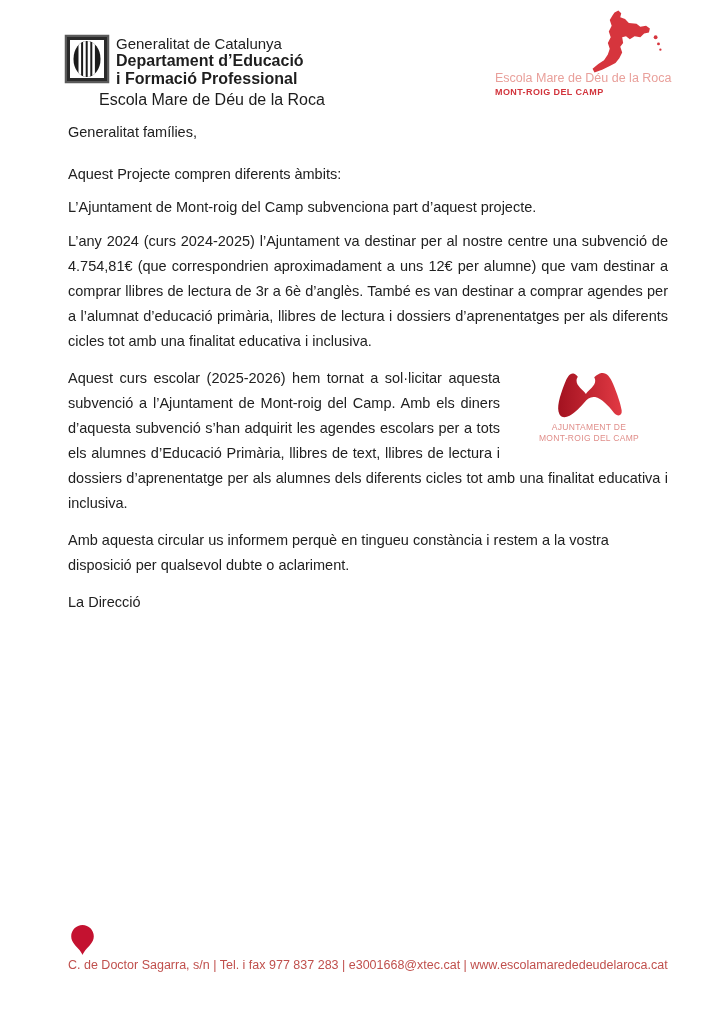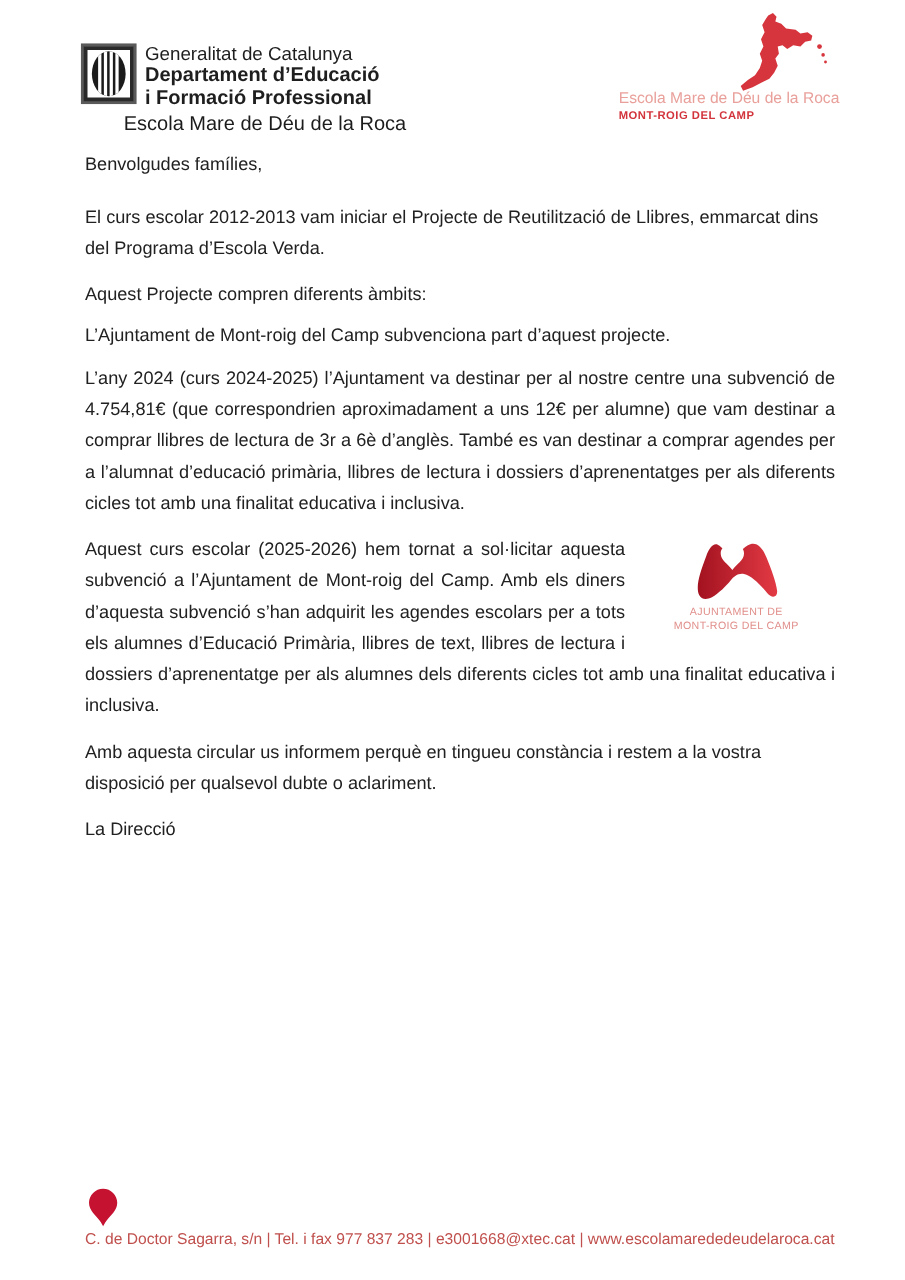--- a/index.html
+++ b/index.html
@@ -47,21 +47,21 @@
     float:right; width:158px; height:96px; margin:0 0 2px 10px;
     text-align:center;
   }
   .aju-m { width:78px; height:56px; display:block; margin:0 auto; }
   .aju-caption { font-size:8.5px; line-height:11px; letter-spacing:.3px; color:#e08e8a; }
 
   .closing { margin-top:48px; margin-bottom:13px; }
   .signature { margin-bottom:0; }
 
   
-  .footer { position:absolute; left:68px; top:950px; width:620px; color:#c0504d; }
+  .footer { position:absolute; left:68px; top:924px; width:620px; color:#c0504d; }
   .pin-icon { width:25px; height:32px; display:block; margin-left:2px; }
   .footer-line1 { font-size:12.5px; line-height:17px; margin-top:1px; white-space:nowrap; }
   .footer-line2 { font-size:13px; line-height:17px; font-weight:bold; }
 </style>
 </head>
 <body>
 
 <div class="page">
 
   <div class="header-left">
@@ -95,23 +95,22 @@
       <circle cx="76" cy="28" r="2" fill="#d6353d"></circle>
       <circle cx="79" cy="35" r="1.5" fill="#d6353d"></circle>
       <circle cx="81" cy="41" r="1.2" fill="#d6353d"></circle>
     </svg>
     <div class="school-logo-name">Escola Mare de Déu de la Roca</div>
     <div class="school-logo-sub">MONT-ROIG DEL CAMP</div>
   </div>
 
   <div class="content">
 
-    <p class="para greeting">Benvolgudes famílies,</p>
+    <p class="para greeting">Generalitat famílies,</p>
 
-    <p class="para">El curs escolar 2012-2013 vam iniciar el Projecte de Reutilització de Llibres, emmarcat dins del Programa d’Escola Verda.</p>
 
     <p class="para ambits">Aquest Projecte compren diferents àmbits:</p>
 
 
     <p class="para subvenciona">L’Ajuntament de Mont-roig del Camp subvenciona part d’aquest projecte.</p>
 
     <p class="para justify">L’any 2024 (curs 2024-2025) l’Ajuntament va destinar per al nostre centre una subvenció de 4.754,81€ (que correspondrien aproximadament a uns 12€ per alumne) que vam destinar a comprar llibres de lectura de 3r a 6è d’anglès. També es van destinar a comprar agendes per a l’alumnat d’educació primària, llibres de lectura i dossiers d’aprenentatges per als diferents cicles tot amb una finalitat educativa i inclusiva.</p>
 
     <div class="para justify wrap-block">
       <span class="aju-float" style="display:block;">

